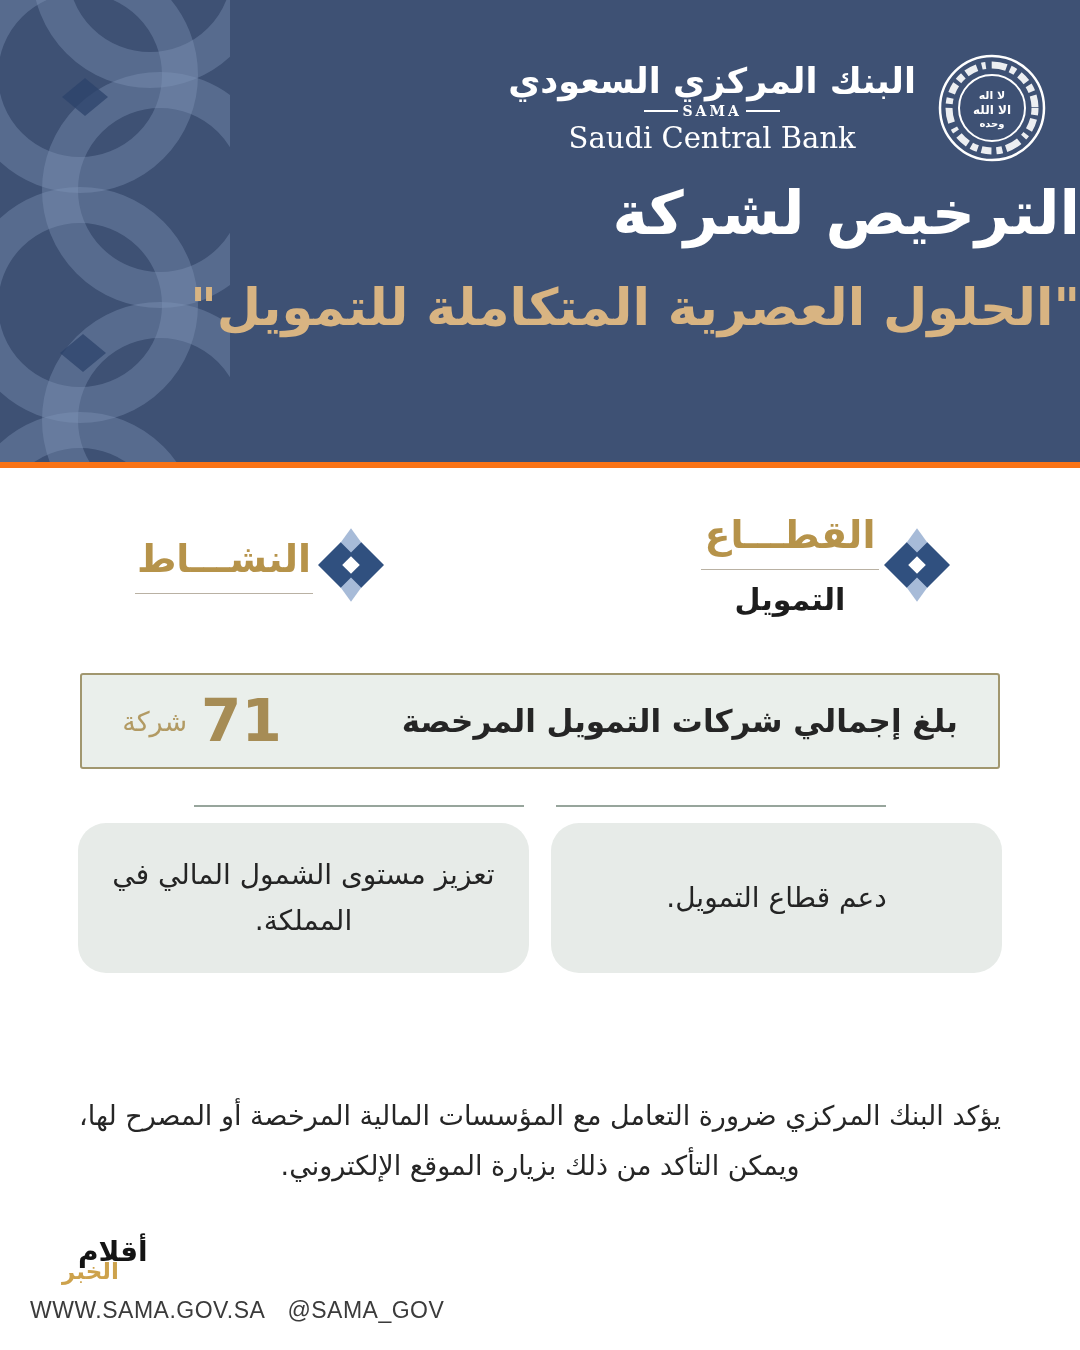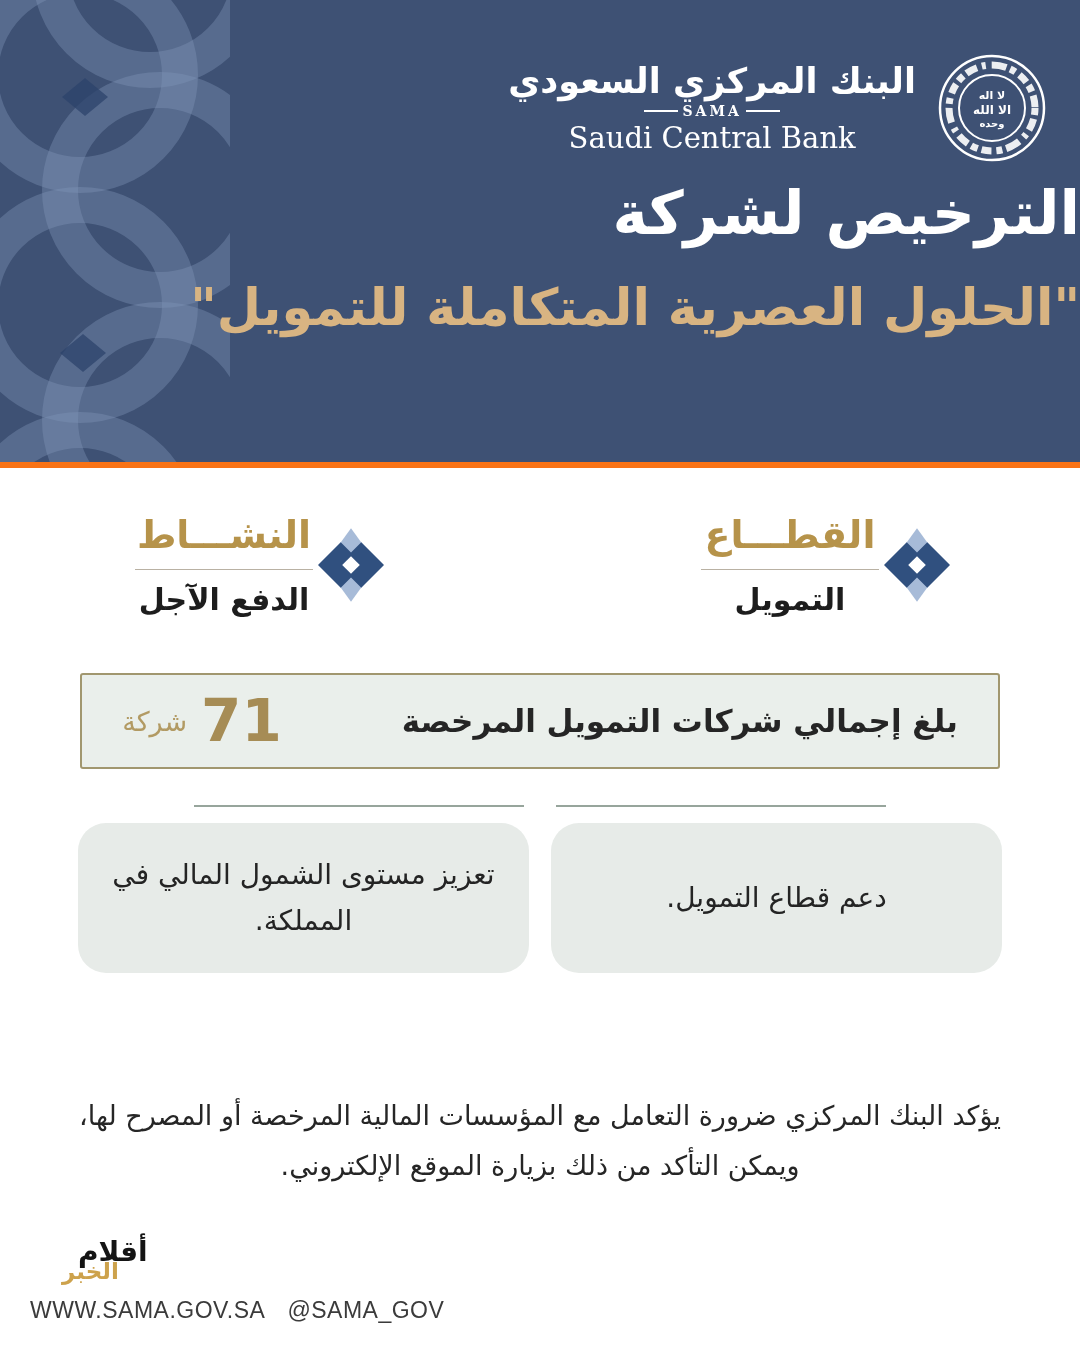--- a/index.html
+++ b/index.html
@@ -149,21 +149,20 @@
 
     <div class="meta-group">
       <svg width="66" height="74" viewBox="0 0 90 100">
         <polygon points="45,0 64,26 45,50 26,26" fill="#a7bbd8"></polygon>
         <polygon points="45,50 64,74 45,100 26,74" fill="#a7bbd8"></polygon>
         <polygon points="0,50 31,19 45,33 59,19 90,50 59,81 45,67 31,81" fill="#30507f"></polygon>
         <polygon points="45,38 57,50 45,62 33,50" fill="#ffffff"></polygon>
       </svg>
       <div class="meta-col">
         <div class="meta-label">النشـــاط</div>
-        <div class="meta-value">الدفع الآجل</div>
       </div>
     </div>
   </div>
 
   <div class="stat-box">
     <span class="stat-sentence">بلغ إجمالي شركات التمويل المرخصة</span>
     <span class="stat-group">
       <span class="stat-number">71</span>
       <span class="stat-unit">شركة</span>
     </span>

